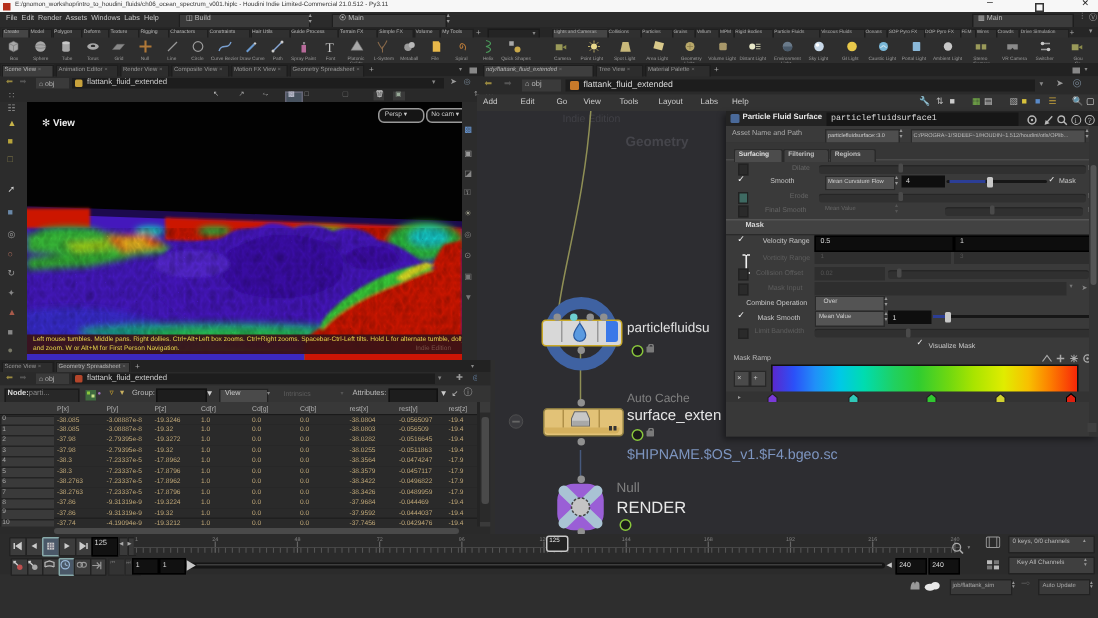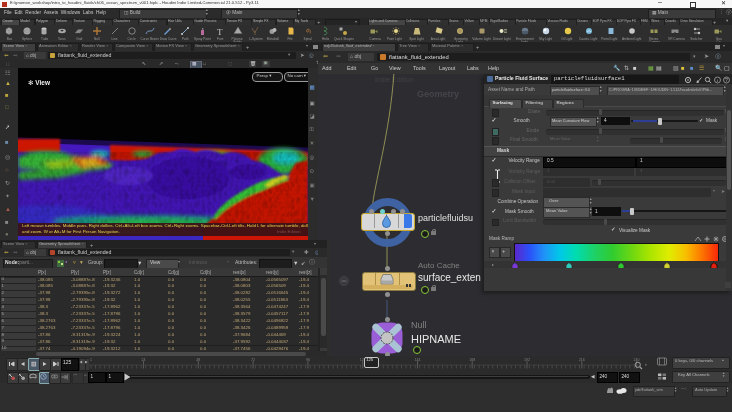--- a/index.html
+++ b/index.html
@@ -676,32 +676,33 @@
       </svg>
 <div class="a" style="left:88px;top:210px;width:2px;height:3px;background:#333;"></div>
 <div class="a" style="left:91px;top:210px;width:2px;height:3px;background:#333;"></div>
 <div class="a" style="left:66.5px;top:192px;width:5px;height:5px;border-radius:50%;background:#909090;"></div>
 <div class="a" style="left:66.5px;top:218px;width:5px;height:5px;border-radius:50%;background:#909090;"></div>
 <div class="tx" style="left:100px;top:188px;font-size:8px;color:#808080;">Auto Cache</div>
 <div class="tx" style="left:100px;top:198px;font-size:10px;color:#e8e8e8;">surface_exten</div>
 <div class="a" style="left:103px;top:212px;width:6px;height:6px;border-radius:50%;background:#1a1a1a;border:1px solid #8ac83c;"></div>
 <div class="a" style="left:113px;top:213.2px;width:5px;height:3.8px;background:#7a7a7a;border-radius:0.5px;"></div>
 <div class="a" style="left:114px;top:211px;width:2.2px;height:2.8px;border:0.8px solid #7a7a7a;border-bottom:none;border-radius:2px 2px 0 0;"></div>
+<div class="tx" style="left:100px;top:225px;font-size:9.5px;color:#7d95c0;">$HIPNAME.$OS_v1.$F4.bgeo.sc</div>
 <svg class="a" style="left:50px;top:246px;" width="38" height="36" viewBox="0 0 38 36">
 <rect x="3.5" y="2.5" width="31" height="31" rx="11" fill="#9a5fd6"></rect>
 <g fill="#a9c3d4">
 <rect x="0" y="14.5" width="38" height="7" rx="3.5" transform="rotate(44 19 18)"></rect>
 <rect x="0" y="14.5" width="38" height="7" rx="3.5" transform="rotate(-44 19 18)"></rect>
 </g>
 <circle cx="19" cy="18" r="6" fill="#c4c4c4" stroke="#444" stroke-width="1" stroke-dasharray="1.8,1.1"></circle>
 </svg>
 <div class="a" style="left:66.5px;top:243px;width:5px;height:5px;border-radius:50%;background:#909090;"></div>
 <div class="a" style="left:66.5px;top:278px;width:5px;height:5px;border-radius:50%;background:#909090;"></div>
 <div class="tx" style="left:93px;top:247px;font-size:9px;color:#808080;">Null</div>
-<div class="tx" style="left:93px;top:258.5px;font-size:11px;color:#e8e8e8;">HIPNAME</div>
+<div class="tx" style="left:93px;top:258.5px;font-size:11px;color:#e8e8e8;">RENDER</div>
 <div class="a" style="left:95px;top:272px;width:6px;height:6px;border-radius:50%;background:#1a1a1a;border:1px solid #8ac83c;"></div>
 </div>
 <div class="a" style="left:318px;top:240px;width:12px;height:8px;background:#222;"></div>
 <div class="a" style="left:318px;top:248px;width:12px;height:9px;background:#2a2a2a;"></div>
 <div class="a" style="left:318px;top:257px;width:12px;height:11px;background:#343434;"></div>
 <div class="a" style="left:318px;top:268px;width:2px;height:88px;background:#242424;"></div>
 <div class="a" style="left:320px;top:268px;width:7px;height:88px;background:#2a2a2a;"></div>
 <div class="a" style="left:321px;top:278px;width:5px;height:58px;background:#4a4a4a;border-radius:2px;"></div>
 <div class="a" style="left:320px;top:268px;width:7px;height:7px;background:#3a3a3a;"></div>
 <div class="a" style="left:320px;top:348px;width:7px;height:8px;background:#3a3a3a;"></div>

